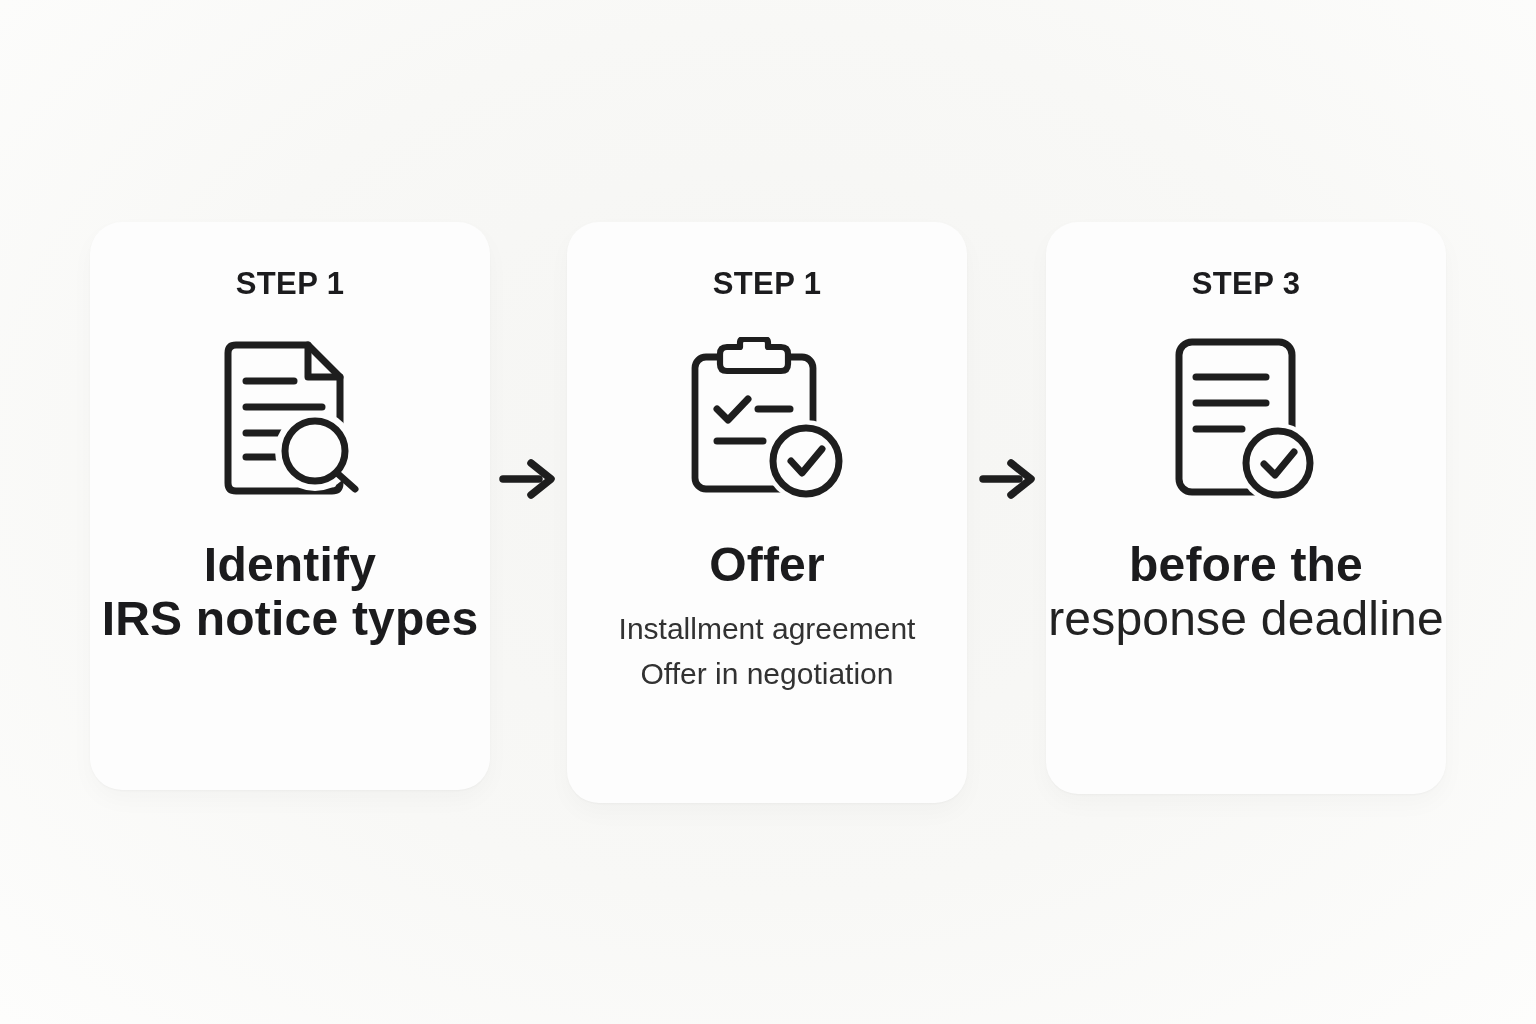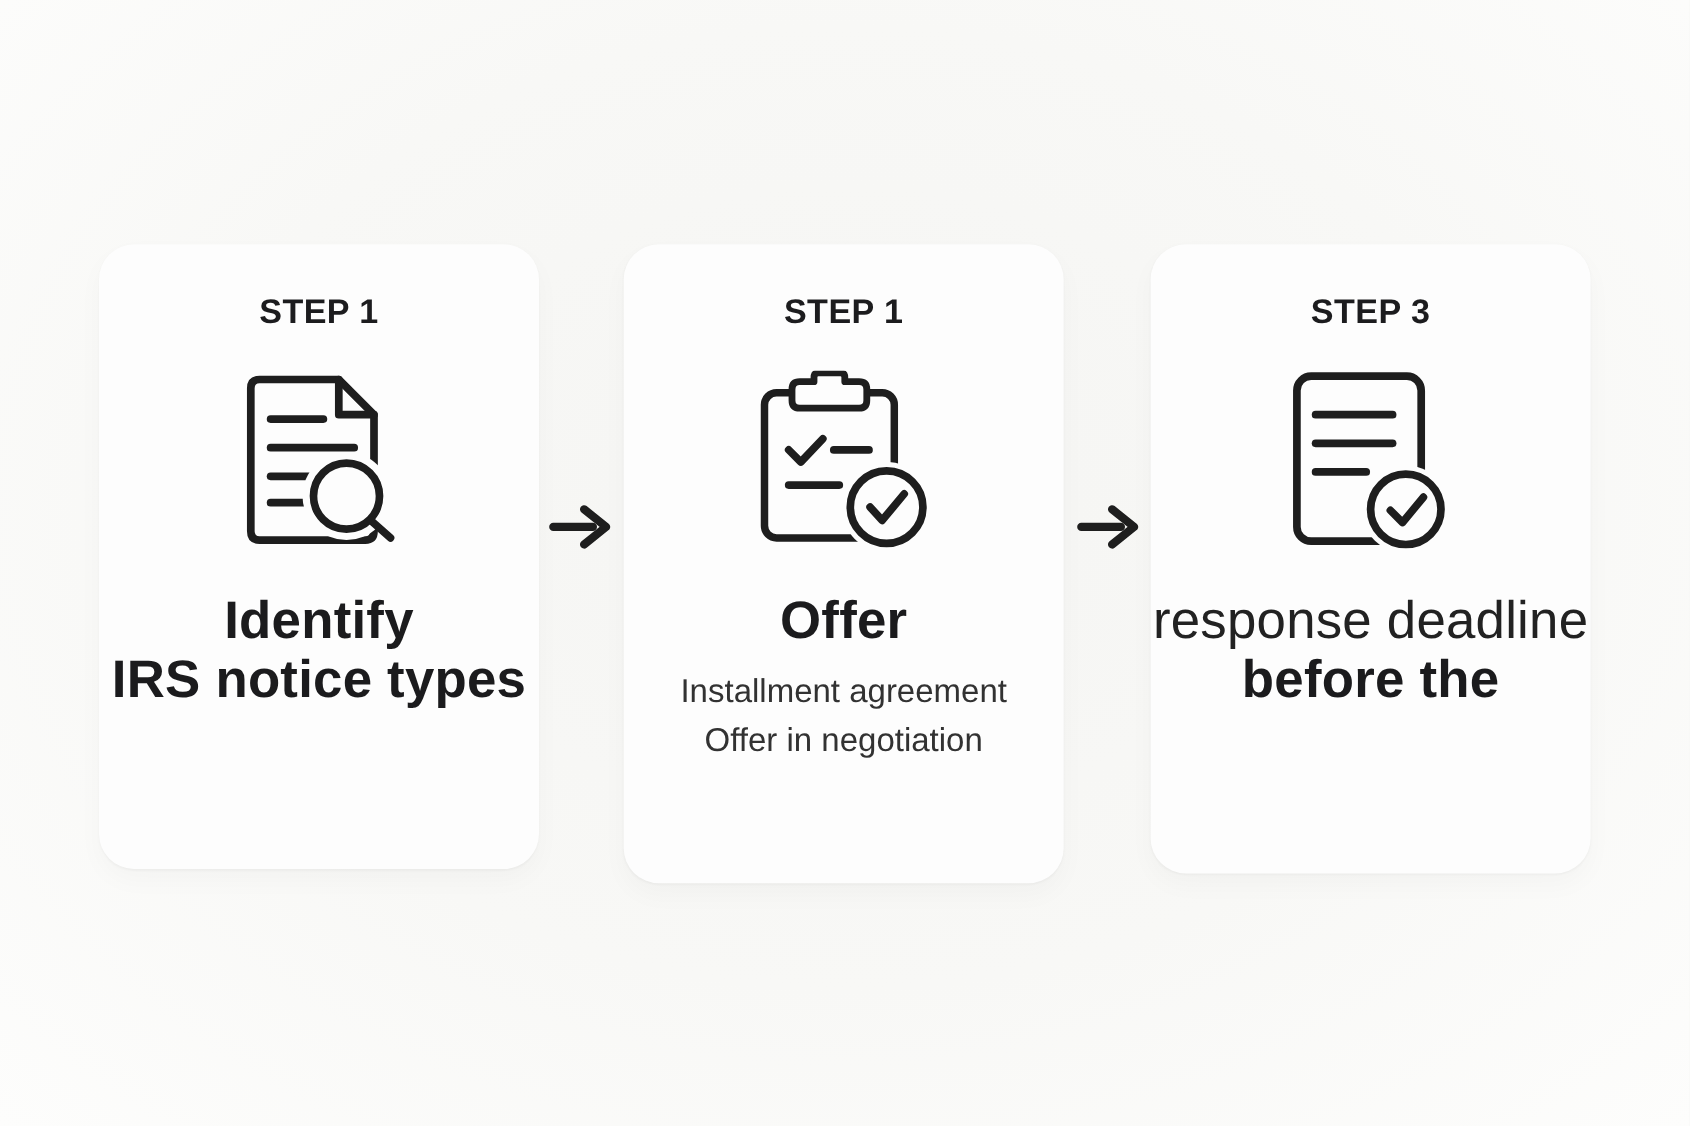--- a/index.html
+++ b/index.html
@@ -161,18 +161,18 @@
         <line class="ink-stroke" x1="22" y1="40" x2="92" y2="40"></line>
         <line class="ink-stroke" x1="22" y1="66" x2="92" y2="66"></line>
         <line class="ink-stroke" x1="22" y1="92" x2="68" y2="92"></line>
 
         <circle class="halo" cx="104" cy="126" r="40"></circle>
         <circle class="ink-stroke" cx="104" cy="126" r="32"></circle>
         <polyline class="ink-stroke" points="90,127 101,138 120,115"></polyline>
       </svg>
     </div>
     <div class="title">
+      <span class="line">before the</span>
       <span class="line regular">response deadline</span>
-      <span class="line">before the</span>
     </div>
   </div>
 
 </div>
 
 </body></html>

